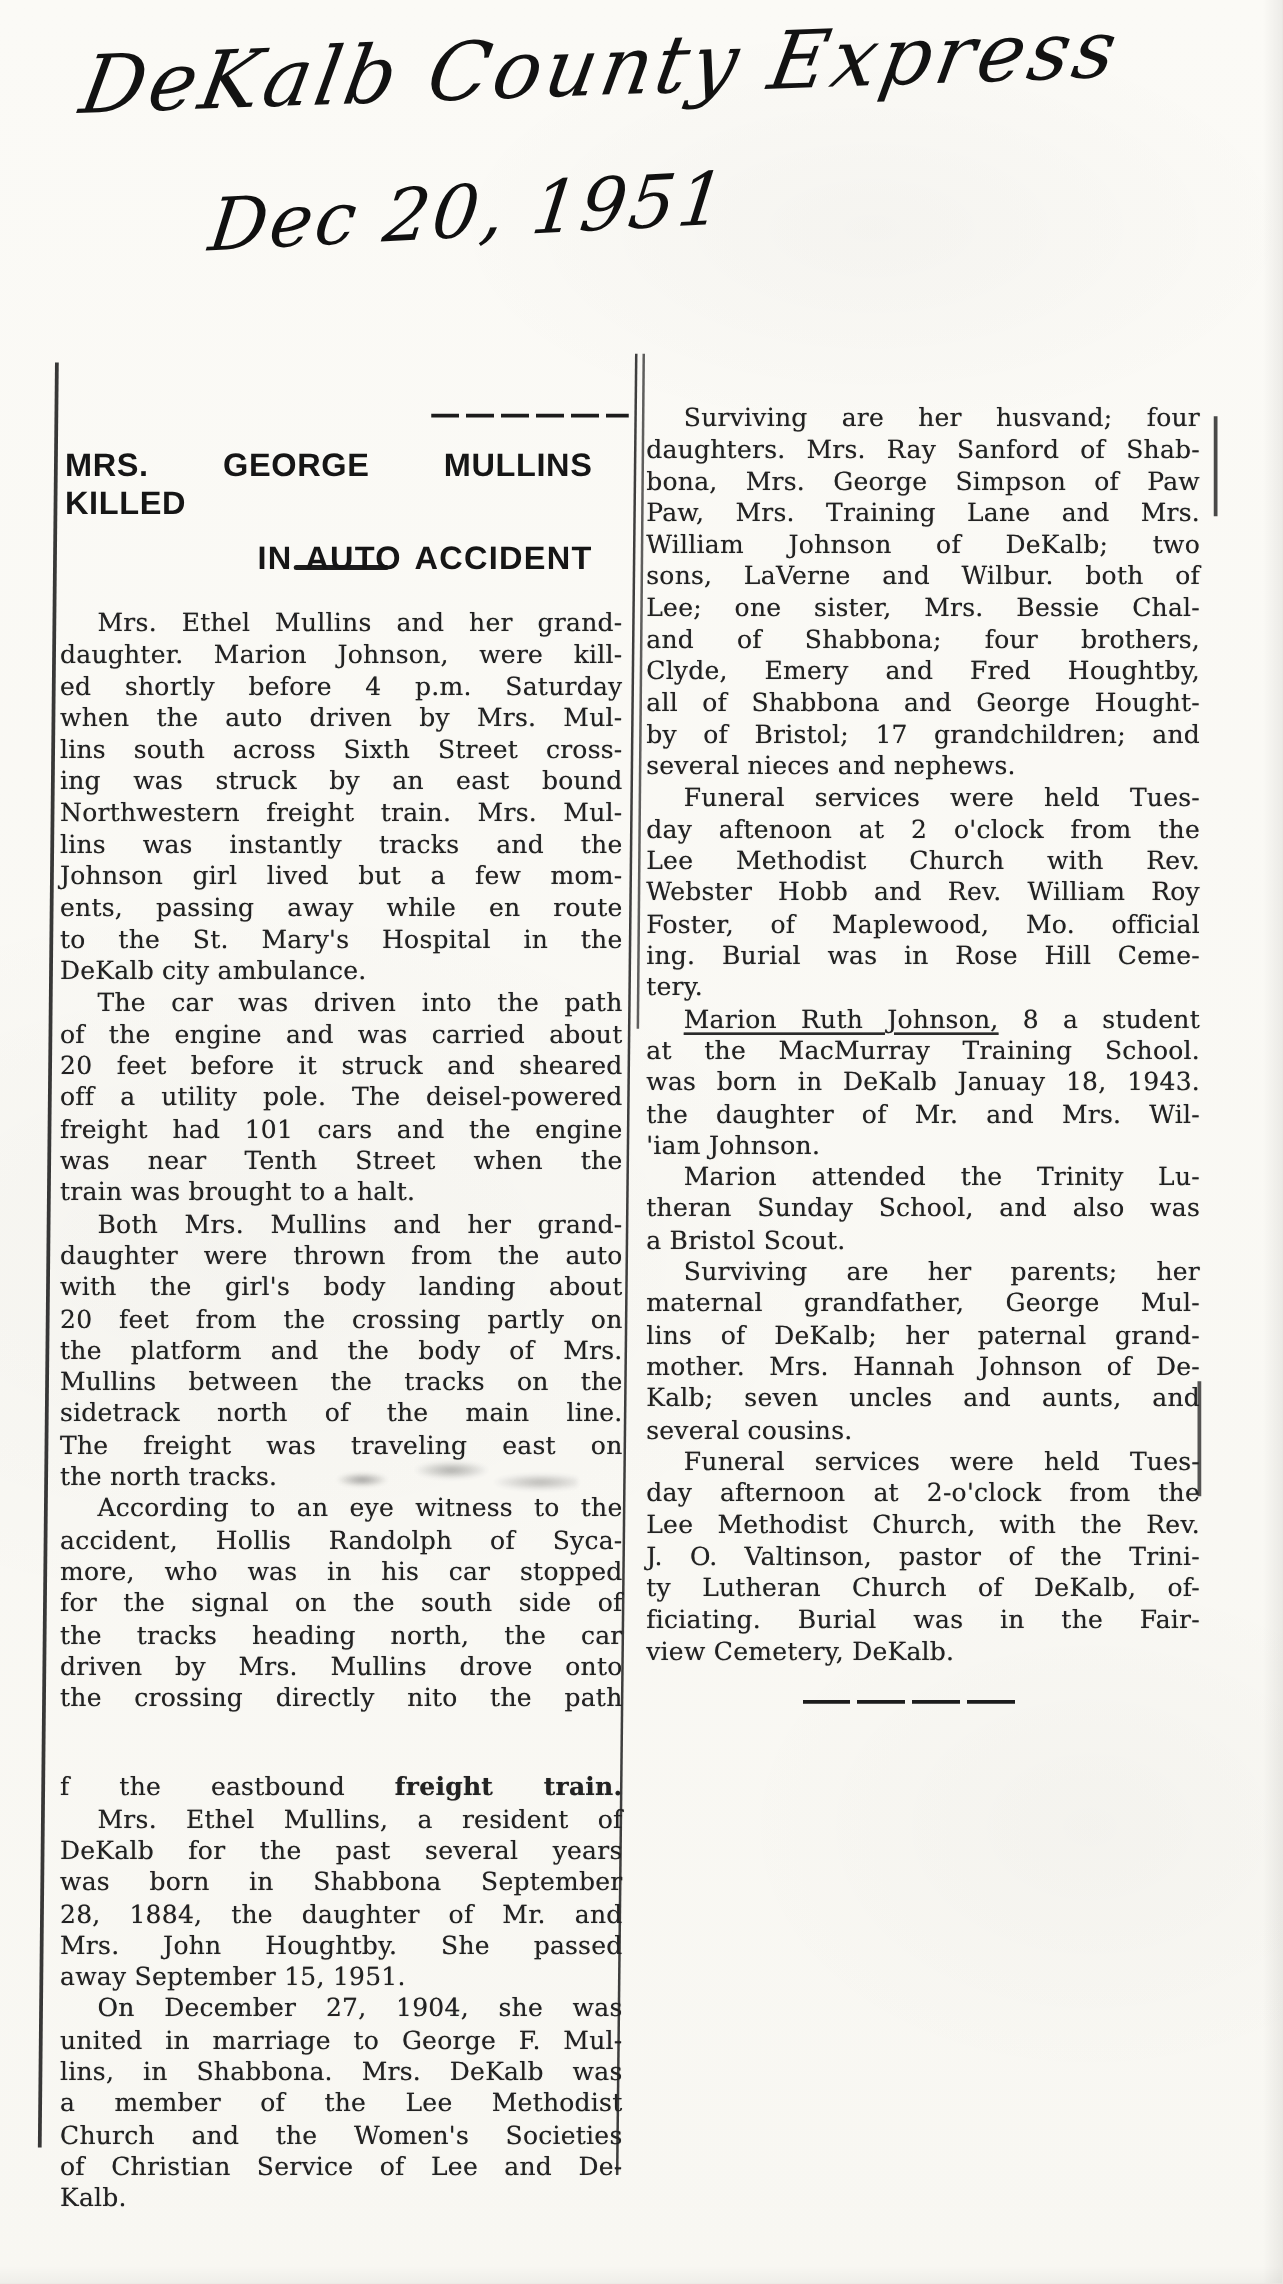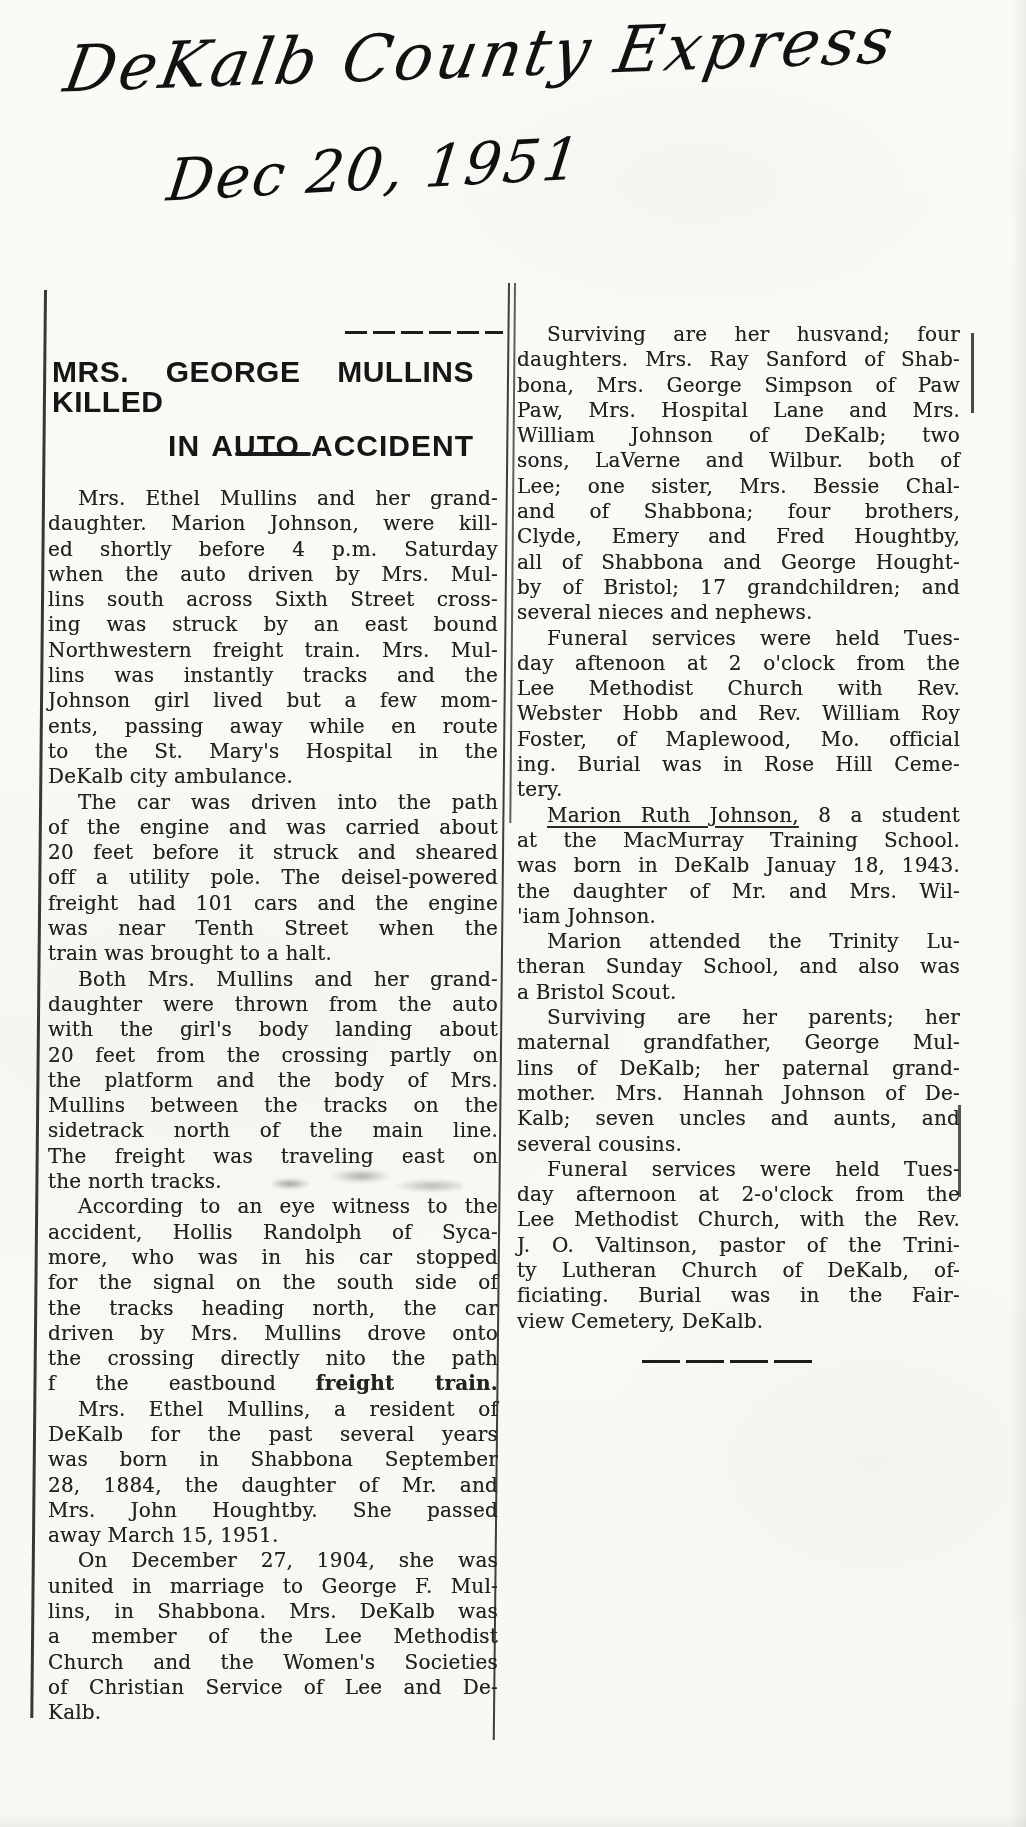--- a/index.html
+++ b/index.html
@@ -19,36 +19,36 @@
     letter-spacing:3px;transform:rotate(-2deg) skewX(-12deg);transform-origin:left top;
   }
   .hand-date{
     position:absolute;left:172px;top:146px;white-space:nowrap;
     font-family:"DejaVu Serif", serif;font-style:italic;font-size:58px;color:#101010;
     letter-spacing:2px;transform:rotate(-3deg) skewX(-10deg);transform-origin:left top;
   }
   
   .headline{
     position:absolute;left:52px;top:357px;width:422px;color:#161616;
-    font-family:"Liberation Sans", sans-serif;font-weight:bold;font-size:30px;line-height:30px;
+    font-family:"Liberation Sans", sans-serif;font-weight:bold;font-size:26px;line-height:30px;
     letter-spacing:0.5px;
   }
   .headline .l1{text-align:justify;text-align-last:justify;}
   .headline .l2{margin-top:14px;word-spacing:3px;letter-spacing:1px;text-align:right;}
   
   .col{
     position:absolute;color:#222;font-size:20px;line-height:25.3px;letter-spacing:0.2px;
     text-shadow:0 0 0.6px rgba(25,25,25,0.55);
   }
   .col-left{left:48px;top:486px;width:450px;}
   .col-right{left:517px;top:322px;width:443px;}
   .line{text-align:justify;text-align-last:justify;}
   .line.first{text-indent:30px;}
   .line.last{text-align-last:left;}
-  .para.justify-last .line.last{text-align-last:justify;}
+  .para.justify-last .line.last{text-align-last:justify;margin-top:46px;}
   .line b{font-weight:bold;}
   .hand-underline{
     text-decoration:underline;text-decoration-thickness:2px;
     text-underline-offset:4px;text-decoration-color:#2b2b2b;
   }
   
   .rule{position:absolute;background:#1d1d1d;}
   .rule-left{left:44px;top:290px;width:3px;height:1428px;transform:rotate(0.55deg);transform-origin:top left;opacity:.88;}
   .rule-mid-a{left:508px;top:283px;width:2px;height:1457px;transform:rotate(0.6deg);transform-origin:top left;opacity:.85;}
   .rule-mid-b{left:514px;top:283px;width:2px;height:540px;transform:rotate(0.5deg);transform-origin:top left;opacity:.7;}
@@ -142,38 +142,38 @@
         <div class="line">driven by Mrs. Mullins drove onto</div>
         <div class="line">the crossing directly nito the path</div>
         <div class="line last">f the eastbound <b>freight train.</b></div>
       </div>
       <div class="para">
         <div class="line first">Mrs. Ethel Mullins, a resident of</div>
         <div class="line">DeKalb for the past several years</div>
         <div class="line">was born in Shabbona September</div>
         <div class="line">28, 1884, the daughter of Mr. and</div>
         <div class="line">Mrs. John Houghtby. She passed</div>
-        <div class="line last">away March 15, 1951.</div>
+        <div class="line last">away September 15, 1951.</div>
       </div>
       <div class="para">
         <div class="line first">On December 27, 1904, she was</div>
         <div class="line">united in marriage to George F. Mul-</div>
         <div class="line">lins, in Shabbona. Mrs. DeKalb was</div>
         <div class="line">a member of the Lee Methodist</div>
         <div class="line">Church and the Women's Societies</div>
         <div class="line">of Christian Service of Lee and De-</div>
         <div class="line last">Kalb.</div>
       </div>
     </div>
   <div class="col col-right" id="col-right">
       <div class="para">
         <div class="line first">Surviving are her husvand; four</div>
         <div class="line">daughters. Mrs. Ray Sanford of Shab-</div>
         <div class="line">bona, Mrs. George Simpson of Paw</div>
-        <div class="line">Paw, Mrs. Hospital Lane and Mrs.</div>
+        <div class="line">Paw, Mrs. Training Lane and Mrs.</div>
         <div class="line">William Johnson of DeKalb; two</div>
         <div class="line">sons, LaVerne and Wilbur. both of</div>
         <div class="line">Lee; one sister, Mrs. Bessie Chal-</div>
         <div class="line">and of Shabbona; four brothers,</div>
         <div class="line">Clyde, Emery and Fred Houghtby,</div>
         <div class="line">all of Shabbona and George Hought-</div>
         <div class="line">by of Bristol; 17 grandchildren; and</div>
         <div class="line last">several nieces and nephews.</div>
       </div>
       <div class="para">

